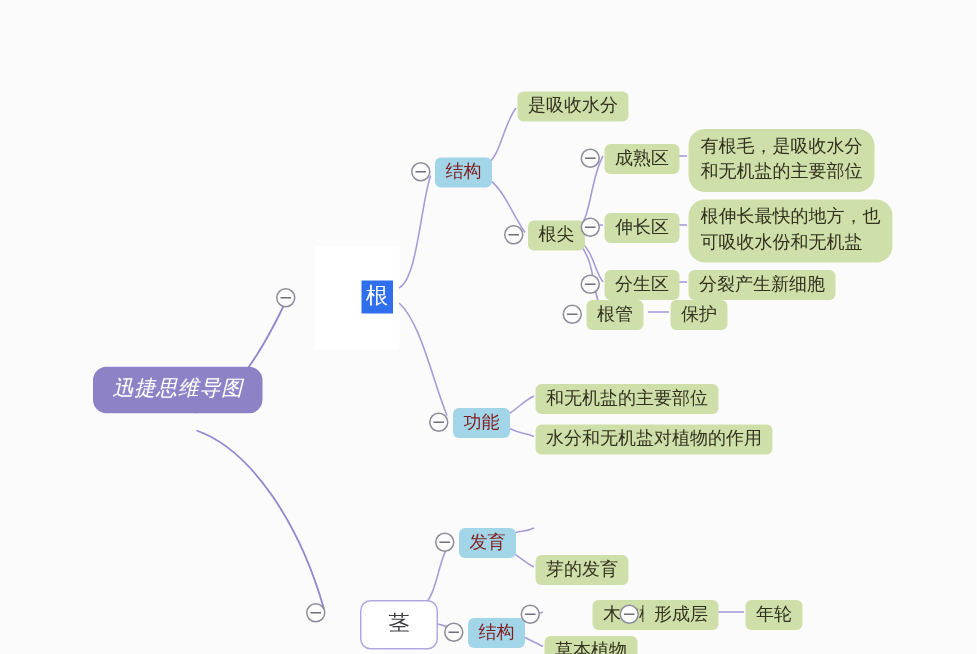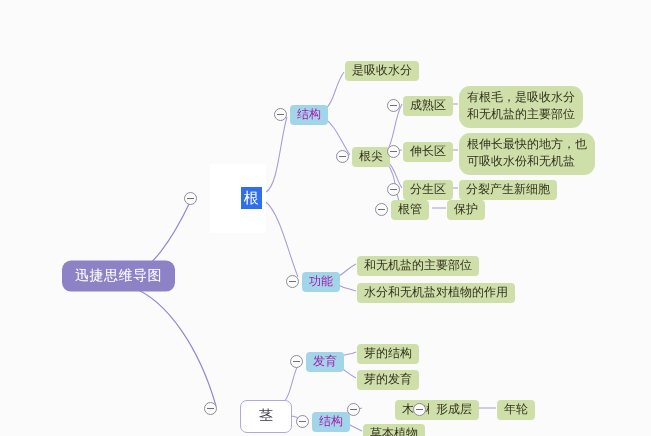--- a/index.html
+++ b/index.html
@@ -65,21 +65,21 @@
   .n-edit .sel {
     background: #2f6fed;
     color: #ffffff;
     font-size: 15px;
     padding: 1px 3px 2px 3px;
     display: inline-block;
   }
   
   .n-blue {
     background: #a3d5e8;
-    color: #a21caf;
+    color: #7f1d1d;
     border-radius: 4px;
     font-size: 12px;
     padding: 2px 7px 3px 7px;
   }
   
   .n-green {
     background: #cfdfa9;
     color: #32321f;
     border-radius: 4px;
     font-size: 12px;
@@ -161,21 +161,21 @@
 
       <path d="M344,416 C354,412 354,410 362,408"></path>
       <path d="M344,422 C356,428 356,428 362,431"></path>
 
       <path d="M418,408 L428,408"></path>
 
       <path d="M478,408 L496,408"></path>
     </g>
   </svg>
 
-  <div class="node n-root" style="left:62px; top:276px; transform:translateY(-50%);">迅捷思维导图</div>
+  <div class="node n-root" style="left:62px; top:260px; transform:translateY(-50%);font-style:italic;">迅捷思维导图</div>
 
   <div class="node n-edit" style="left:212px; top:181px; width:52px; height:36px;">
     <span class="editbox">
       <span class="sel">根</span>
     </span>
   </div>
   <div class="toggle" style="left:184px; top:192px;"></div>
 
   <div class="node n-blue" style="left:290px; top:105px;">结构</div>
   <div class="toggle" style="left:274px; top:108px;"></div>
@@ -208,21 +208,20 @@
 
   <div class="node n-green" style="left:357px; top:256px;">和无机盐的主要部位</div>
   <div class="node n-green" style="left:357px; top:283px;">水分和无机盐对植物的作用</div>
 
   <div class="node n-topic" style="left:240px; top:400px;">茎</div>
   <div class="toggle" style="left:204px; top:402px;"></div>
 
   <div class="node n-blue" style="left:306px; top:352px;">发育</div>
   <div class="toggle" style="left:290px; top:355px;"></div>
 
-  <div class="node n-green" style="left:357px; top:344px;">芽的结构</div>
   <div class="node n-green" style="left:357px; top:370px;">芽的发育</div>
 
   <div class="node n-blue" style="left:312px; top:412px;">结构</div>
   <div class="toggle" style="left:296px; top:415px;"></div>
 
   <div class="node n-green" style="left:363px; top:400px;margin-left:32px;">木本植物</div>
   <div class="toggle" style="left:347px; top:403px;"></div>
 
   <div class="node n-green" style="left:429px; top:400px;">形成层</div>
   <div class="toggle" style="left:413px; top:403px;"></div>

